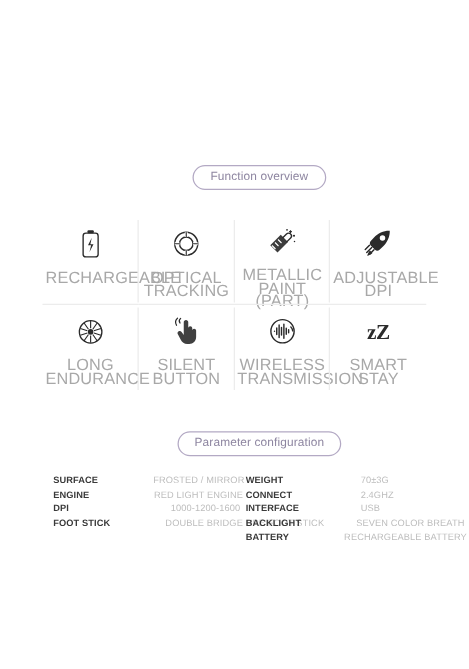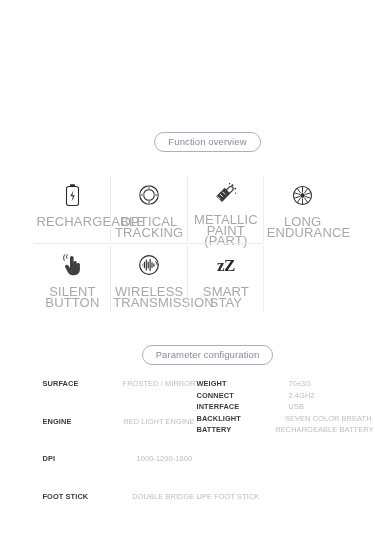--- a/index.html
+++ b/index.html
@@ -108,21 +108,21 @@
   }
 
   
   .spec-wrap {
     margin: 14px auto 0 auto;
     width: 290px;
     display: flex;
     justify-content: space-between;
   }
   .spec-col { display: flex; flex-direction: column; }
-  .spec-col.left  { width: 152px; gap: 26px; }
+  .spec-col.left  { width: 152px; }
   .spec-col.right { width: 136px; }
   .spec-row {
     display: flex;
     align-items: baseline;
     height: 11.6px;
   }
   .spec-key {
     font-size: 7.4px;
     font-weight: 700;
     color: #3a3a3a;
@@ -181,20 +181,31 @@
           <path d="M13.0 8.4 L16.2 5.2 C17.2 4.2 18.6 4.2 19.5 5.2 C20.4 6.1 20.4 7.5 19.5 8.4 L16.2 11.7" stroke="currentColor" stroke-width="1.1" fill="none"></path>
           <path d="M19.4 2.2 L19.4 4.4 M18.3 3.3 L20.5 3.3" stroke="currentColor" stroke-width="0.9"></path>
           <circle cx="22.2" cy="6.6" r="0.85" fill="currentColor" stroke="none"></circle>
           <circle cx="16.6" cy="1.8" r="0.7" fill="currentColor" stroke="none"></circle>
           <circle cx="22.6" cy="11.2" r="0.6" fill="currentColor" stroke="none"></circle>
         </svg>
       </span>
       <span class="feature-label">METALLIC PAINT (PART)</span>
     </div>
 
+    <div class="feature-cell row1">
+      <span class="feature-icon">
+        <svg width="25" height="24" viewBox="0 0 25 24" fill="none" stroke="currentColor" stroke-width="1.1">
+          <path d="M21.8 1.6 C17.2 1.4 12.4 3.6 9.2 7.0 L6.6 9.8 C5.6 10.8 5.6 12.4 6.6 13.4 L10.0 16.8 C11.0 17.8 12.6 17.8 13.6 16.8 L16.4 14.2 C19.8 11.0 22.0 6.2 21.8 1.6 Z" fill="currentColor" stroke="none"></path>
+          <circle cx="16.0" cy="7.4" r="2.2" fill="#ffffff" stroke="none"></circle>
+          <path d="M7.4 15.0 L3.4 19.0 M5.6 13.2 L2.2 16.6 M9.2 16.8 L5.8 20.2" stroke="currentColor" stroke-width="1.15" stroke-linecap="round"></path>
+          <path d="M6.0 17.4 C4.2 19.2 3.8 21.6 3.8 21.6 C3.8 21.6 6.2 21.2 8.0 19.4" fill="currentColor" stroke="none"></path>
+        </svg>
+      </span>
+      <span class="feature-label">ADJUSTABLE DPI</span>
+    </div>
 
     <div class="feature-cell">
       <span class="feature-icon">
         <svg width="23" height="23" viewBox="0 0 24 24" fill="none" stroke="currentColor" stroke-width="1.1">
           <circle cx="12" cy="12" r="9.4"></circle>
           <circle cx="12" cy="12" r="2.3" fill="currentColor" stroke="none"></circle>
           <path d="M12 3.0 L12 9.0 M12 15.0 L12 21.0 M3.4 9.2 L9.3 11.0 M14.7 13.0 L20.6 14.8
                    M20.6 9.2 L14.7 11.0 M9.3 13.0 L3.4 14.8 M6.4 19.6 L10.2 14.2 M13.8 9.8 L17.6 4.4
                    M17.6 19.6 L13.8 14.2 M10.2 9.8 L6.4 4.4" stroke-width="0.95"></path>
         </svg>

